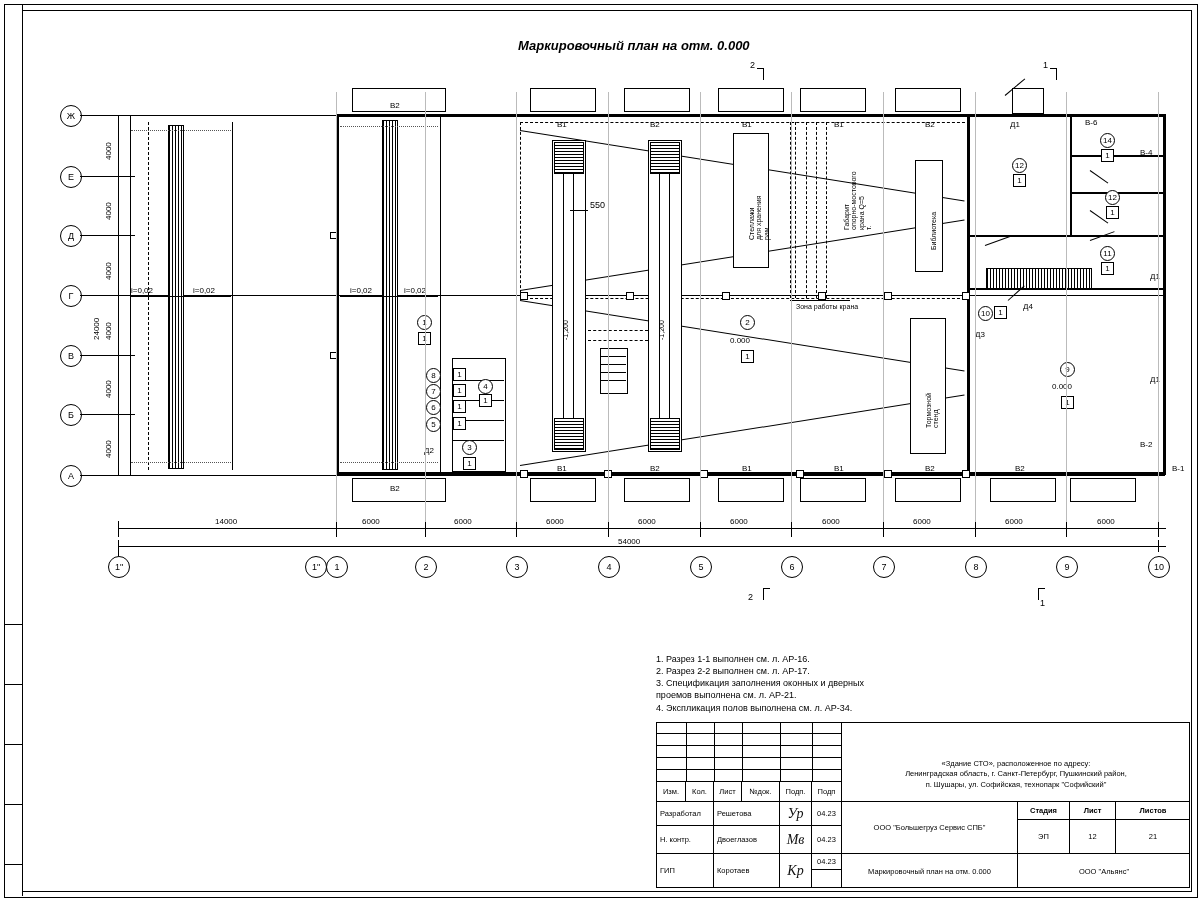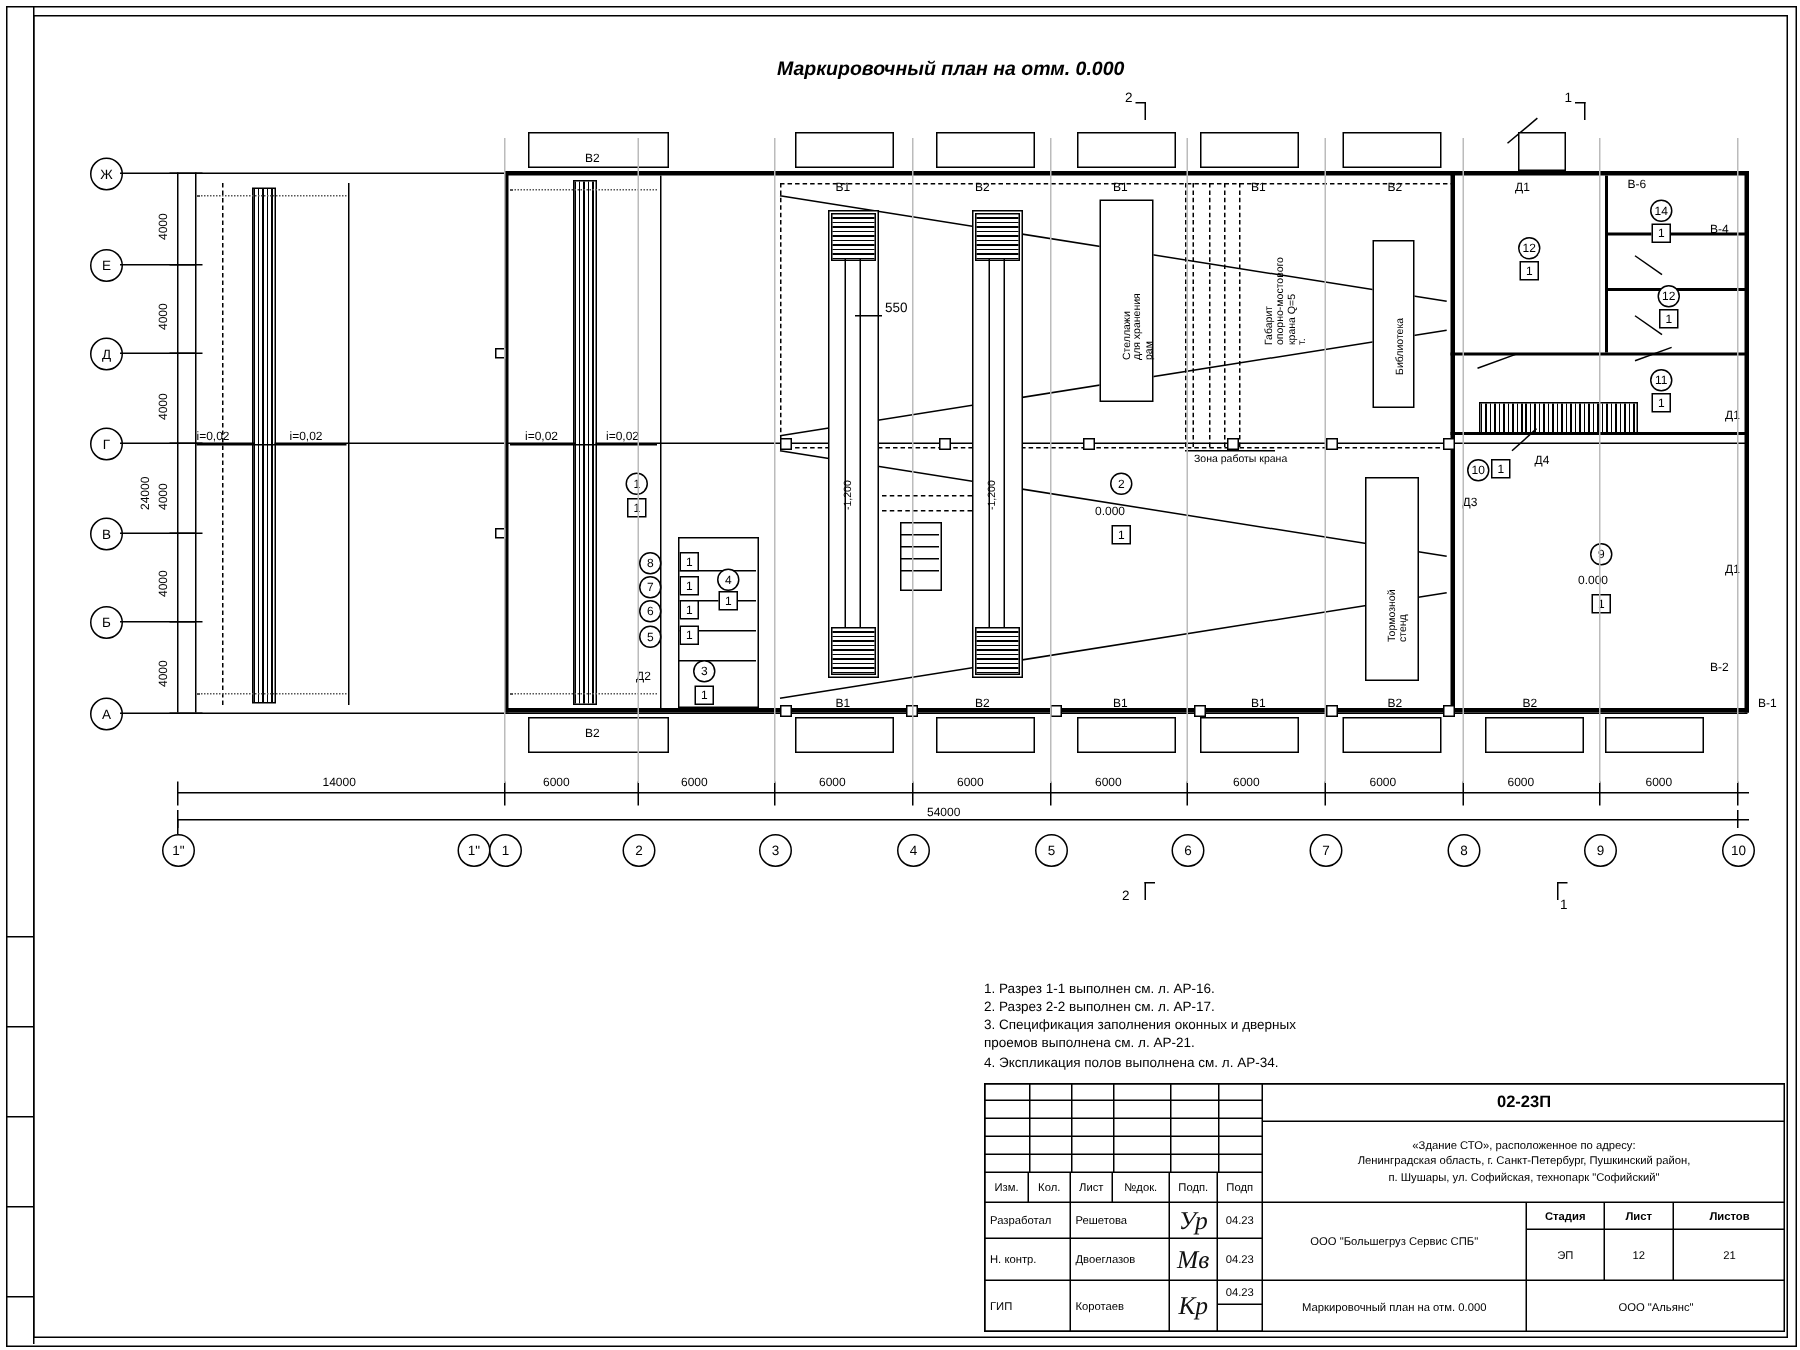--- a/index.html
+++ b/index.html
@@ -42,21 +42,21 @@
 
   
   .notes{position:absolute;font-size:9px;line-height:1.35;}
 
   
   .tb{position:absolute;border:1px solid #000;box-sizing:border-box;}
   .tbc{position:absolute;box-sizing:border-box;border-right:1px solid #000;border-bottom:1px solid #000;
        font-size:8.5px;display:flex;align-items:center;justify-content:center;text-align:center;overflow:hidden;}
   .tbc.l{justify-content:flex-start;padding-left:3px;}
   .tbl-small{font-size:7.5px;}
-  .sig{font-family:"Liberation Serif",serif;font-style:italic;font-size:17px;color:#111;}
+  .sig{font-family:"Liberation Serif",serif;font-style:italic;font-size:14px;color:#111;}
 </style>
 </head>
 <body>
 
 <div id="sheet">
 
   <div class="frame-outer"></div>
   <div class="frame-inner"></div>
   <div class="left-strip">
     <div class="lsdiv" style="top:620px"></div>
@@ -420,21 +420,20 @@
   <div class="tbc tbl-small" style="left:812px;top:826px;width:30px;height:28px;">04.23</div>
 
   <div class="tbc tbl-small l" style="left:656px;top:854px;width:58px;height:34px;border-left:1px solid #000;">ГИП</div>
   <div class="tbc tbl-small l" style="left:714px;top:854px;width:66px;height:34px;">Коротаев</div>
   <div class="tbc" style="left:780px;top:854px;width:32px;height:34px;">
       <span class="sig">Кр</span>
     </div>
   <div class="tbc tbl-small" style="left:812px;top:854px;width:30px;height:16px;">04.23</div>
   <div class="tbc tbl-small" style="left:812px;top:870px;width:30px;height:18px;"></div>
 
-  <div class="tbc" style="left:842px;top:722px;width:348px;height:26px;border-top:1px solid #000;border-right:none;font-size:11px;font-weight:bold;">02-23П</div>
   <div class="tbc tbl-small" style="left:842px;top:748px;width:348px;height:54px;border-right:none;white-space:pre-line;line-height:1.4;">«Здание СТО», расположенное по адресу:
 Ленинградская область, г. Санкт-Петербург, Пушкинский район,
 п. Шушары, ул. Софийская, технопарк "Софийский"</div>
 
   <div class="tbc tbl-small" style="left:842px;top:802px;width:176px;height:52px;">ООО "Большегруз Сервис СПБ"</div>
   <div class="tbc tbl-small" style="left:842px;top:854px;width:176px;height:34px;border-right:1px solid #000;border-bottom:none;">Маркировочный план на отм. 0.000</div>
 
   <div class="tbc tbl-small" style="left:1018px;top:802px;width:52px;height:18px;font-weight:bold;">Стадия</div>
   <div class="tbc tbl-small" style="left:1070px;top:802px;width:46px;height:18px;font-weight:bold;">Лист</div>
   <div class="tbc tbl-small" style="left:1116px;top:802px;width:74px;height:18px;font-weight:bold;border-right:none;">Листов</div>

